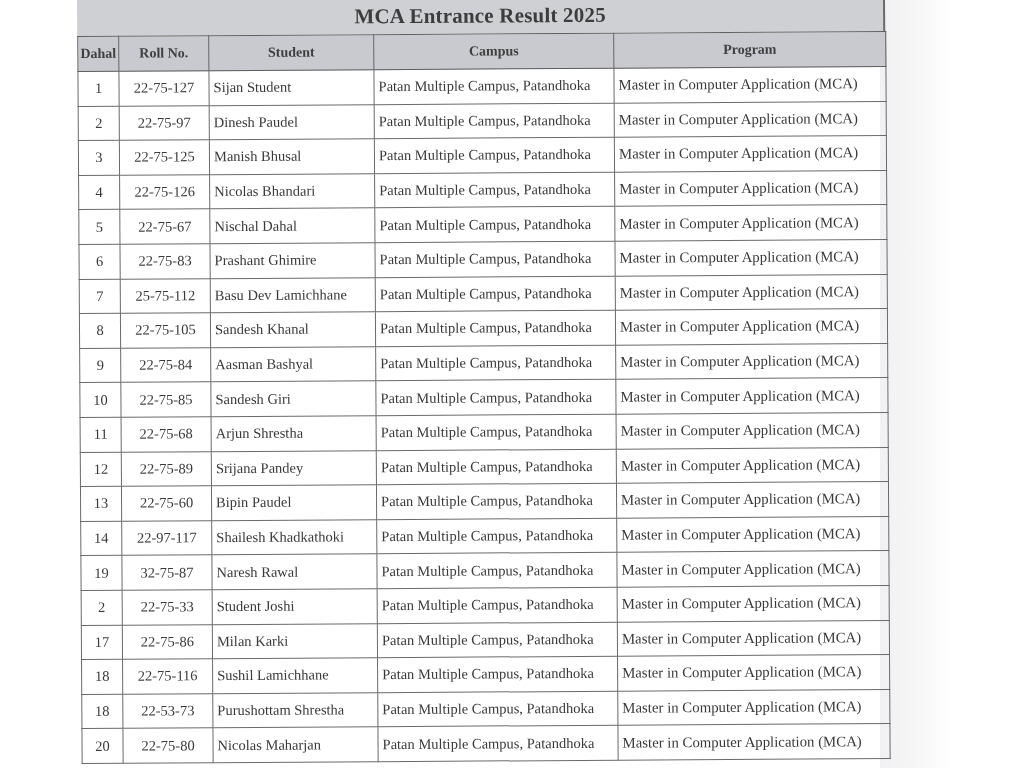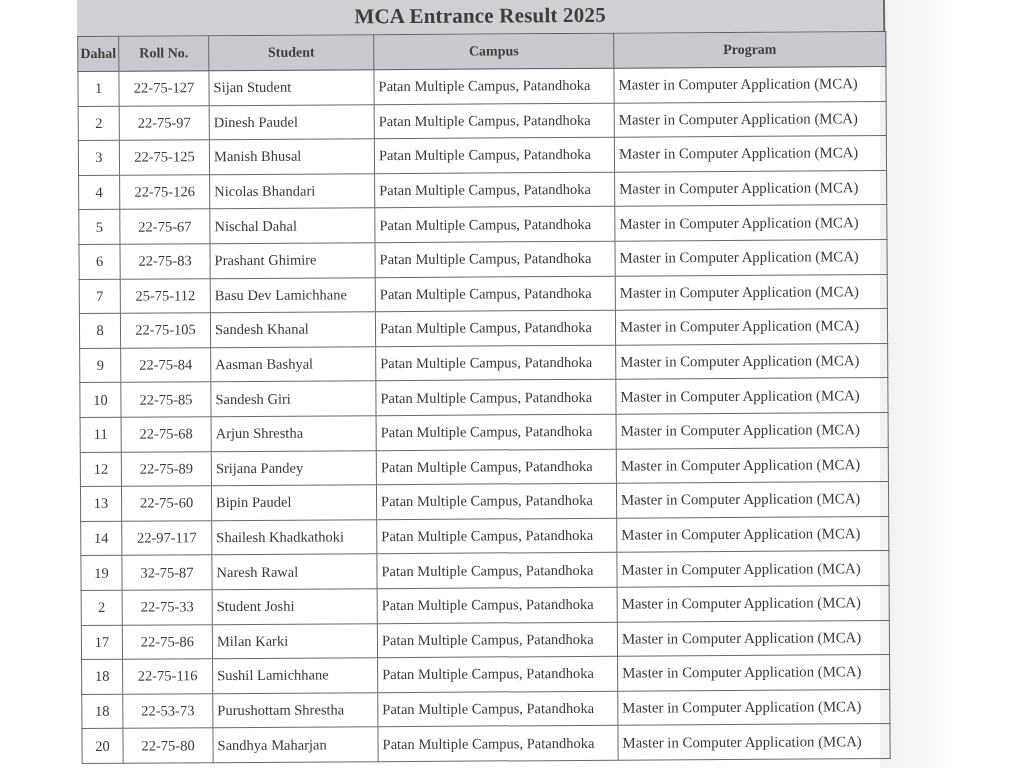--- a/index.html
+++ b/index.html
@@ -212,19 +212,19 @@
         <tr>
           <td class="rank">18</td>
           <td class="roll">22-53-73</td>
           <td class="student">Purushottam Shrestha</td>
           <td class="campus">Patan Multiple Campus, Patandhoka</td>
           <td class="program">Master in Computer Application (MCA)</td>
         </tr>
         <tr>
           <td class="rank">20</td>
           <td class="roll">22-75-80</td>
-          <td class="student">Sandhya Maharjan</td>
+          <td class="student">Nicolas Maharjan</td>
           <td class="campus">Patan Multiple Campus, Patandhoka</td>
           <td class="program">Master in Computer Application (MCA)</td>
         </tr>
       </tbody>
   </table>
 </div>
 
 </body></html>

